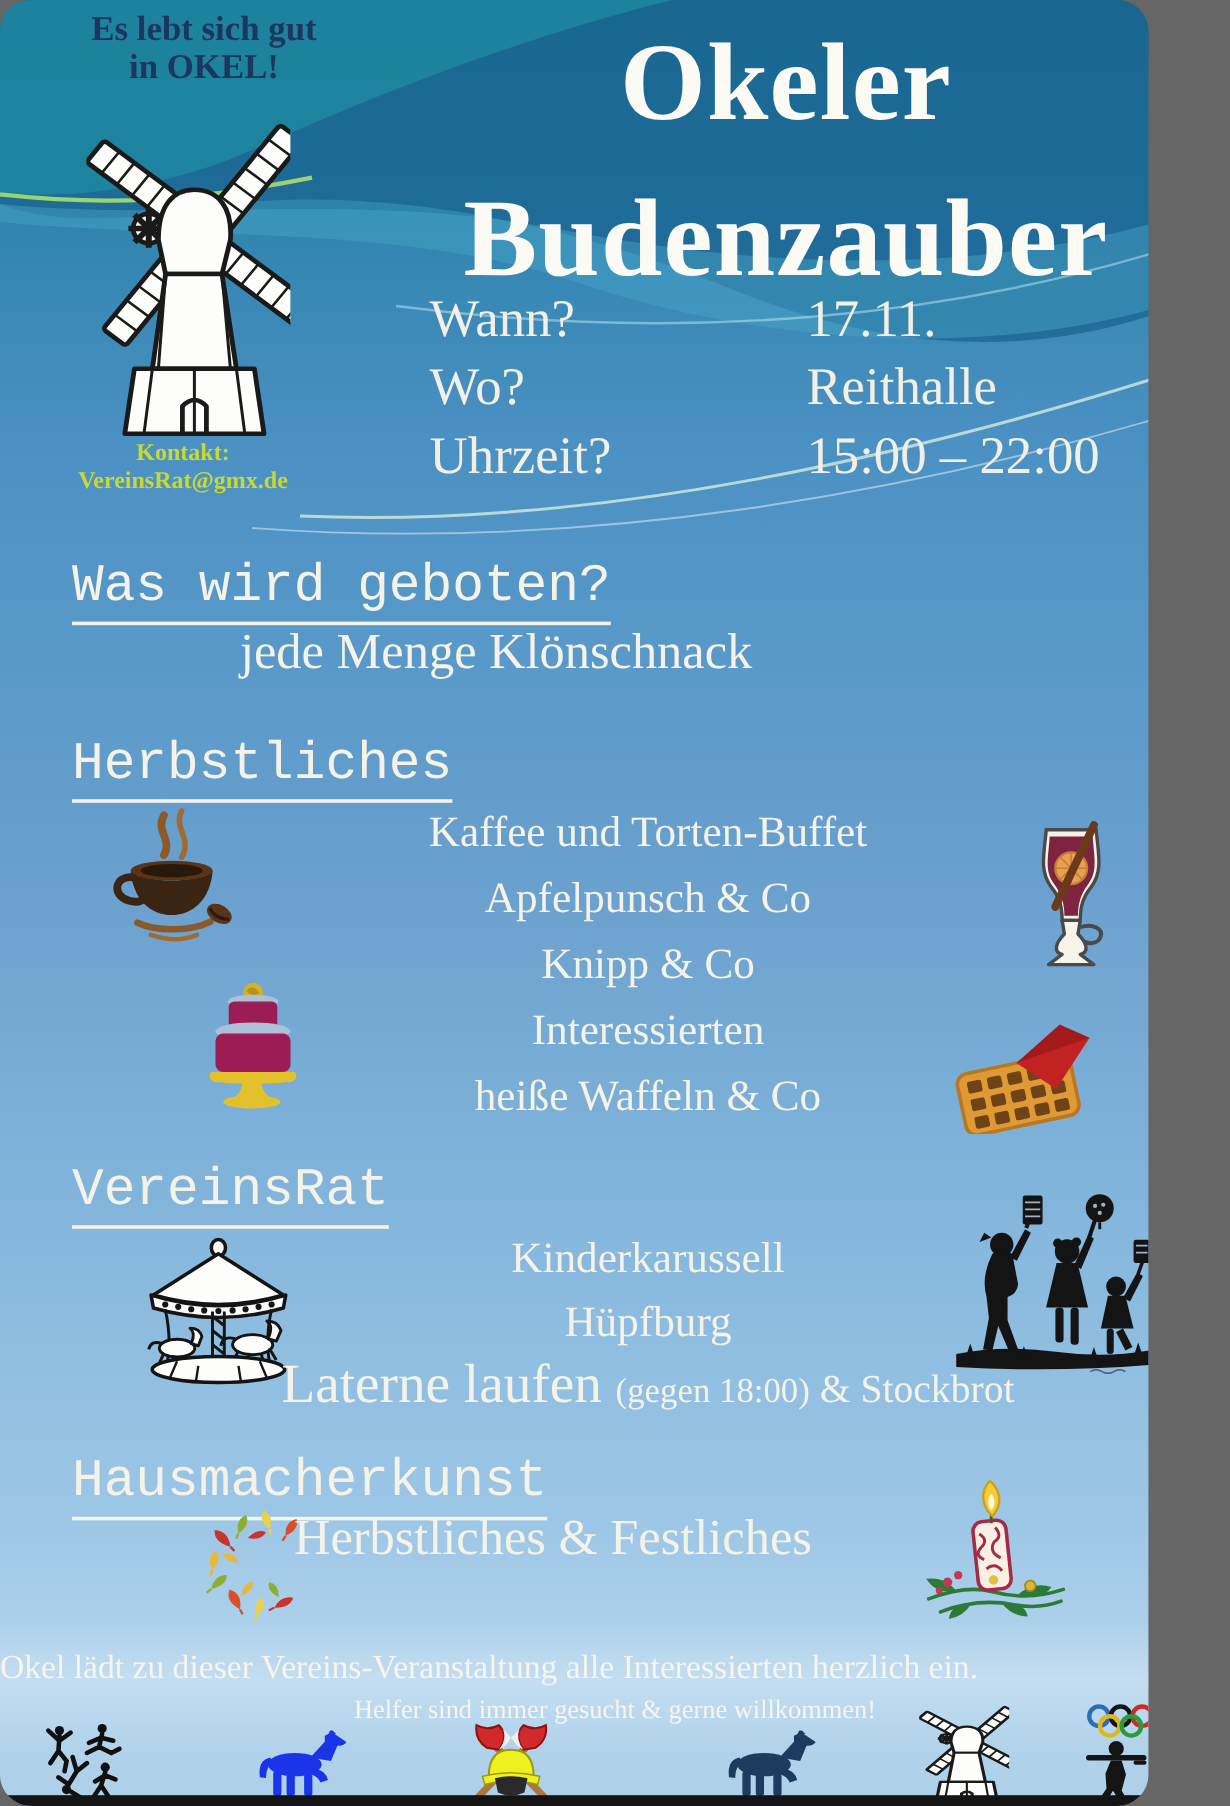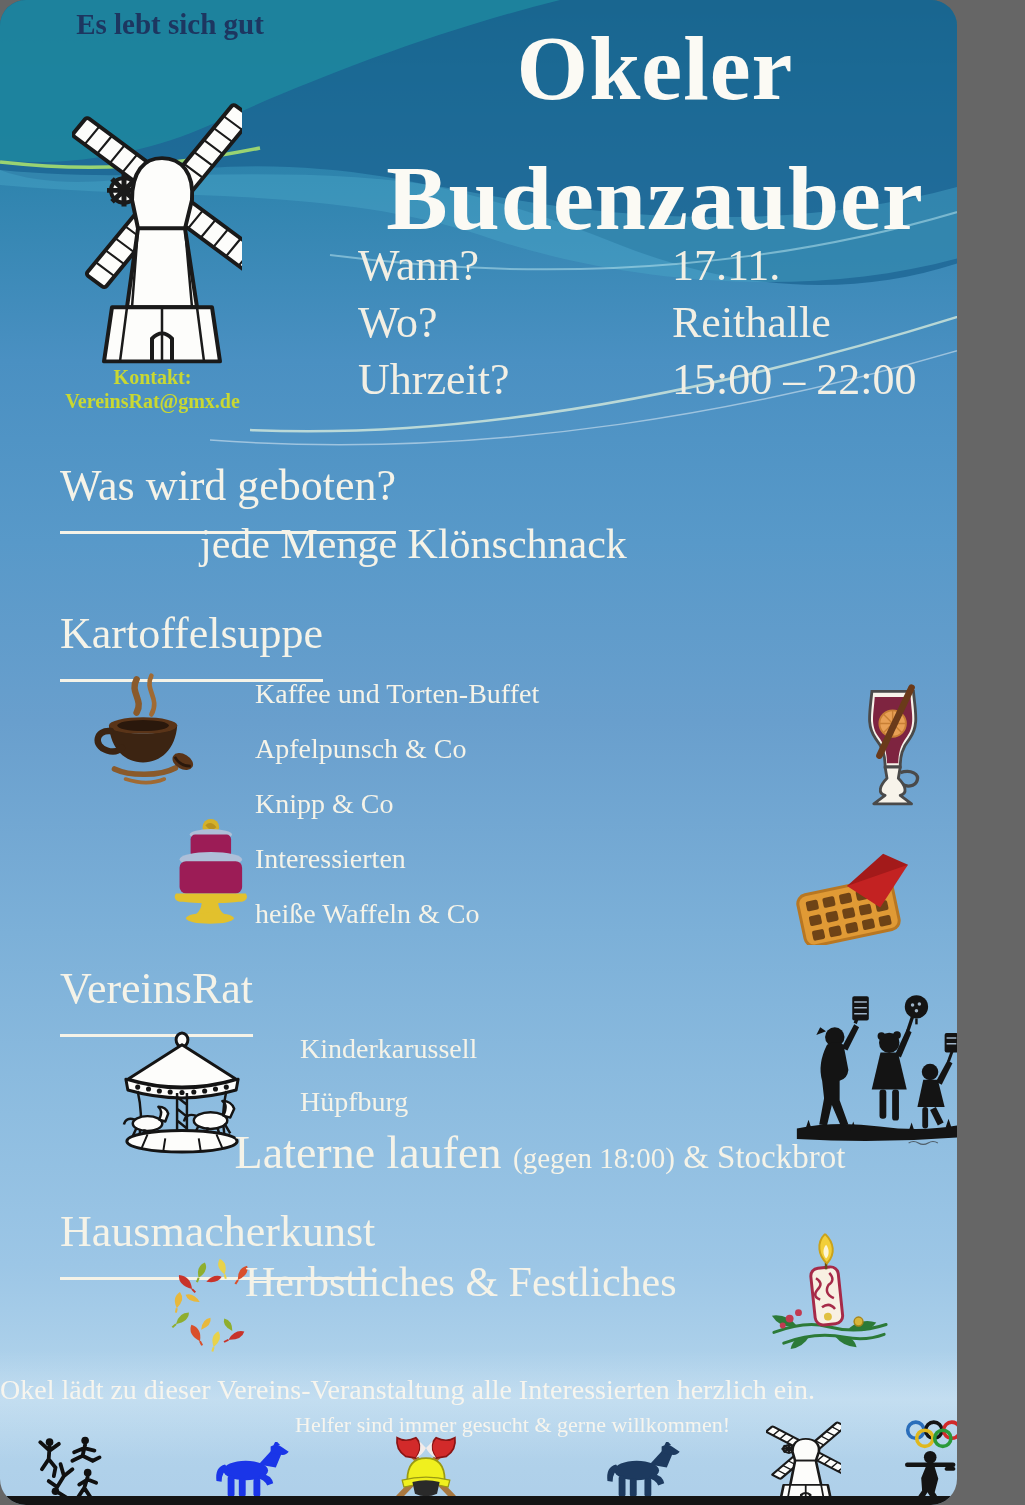--- a/index.html
+++ b/index.html
@@ -11,23 +11,23 @@
       #699fcd 48%, #7cb0d8 62%, #8ebde0 74%, #9cc6e6 84%, #b4d5ec 93%, #aecfe9 100%);
     border-radius:26px;
   }
   .abs{position:absolute;}
   .center{text-align:left;}
   .tagline{font-size:29px;font-weight:700;color:#1d3660;line-height:1.12;text-align:center;}
   .contact{font-size:20px;font-weight:700;color:#c9d832;line-height:1.18;text-align:center;}
   .title{font-size:92px;font-weight:700;color:#fbfaf4;line-height:1;text-align:center;letter-spacing:1px;}
   .qa{font-size:44px;color:#f2efe4;white-space:nowrap;}
   .heading{font-size:44px;color:#f5f3e8;white-space:nowrap;}
-  .underlined{display:inline-block;border-bottom:3px solid currentColor;padding-bottom:20px;}
+  .underlined{display:inline-block;border-bottom:3px solid currentColor;padding-bottom:4px;font-family:Liberation Mono, monospace;}
   .body42{font-size:42px;color:#f5f3e8;}
-  .list{font-size:28px;color:#f5f3e8;}
+  .list{font-size:36px;color:#f5f3e8;text-align:center;}
   .list div{line-height:55px;white-space:nowrap;}
   .list2 div{line-height:53px;white-space:nowrap;}
   .lantern-line{font-size:46px;color:#f5f3e8;text-align:center;white-space:nowrap;}
   .lantern-note{font-size:29px;}
   .lantern-suffix{font-size:33px;}
   .invite{font-size:28px;color:#f7f5ee;text-align:left;white-space:nowrap;}
   .helpers{font-size:22px;color:#f7f5ee;text-align:center;white-space:nowrap;}
   .lightband{background:linear-gradient(180deg,rgba(255,255,255,0),rgba(240,247,253,0.25) 45%,rgba(255,255,255,0));}
   .bottomstrip{background:#141414;}
   svg{display:block;}
@@ -44,20 +44,21 @@
     <path d="M0,162 C90,172 160,168 260,148" stroke="#a6df6e" stroke-width="3.5" fill="none" opacity="0.9"></path>
     <path d="M330,255 C560,285 800,270 1025,190" stroke="#bfe9f2" stroke-width="2" fill="none" opacity="0.5"></path>
     <path d="M250,430 C480,440 740,390 1025,295" stroke="#e8f6e0" stroke-width="2.5" fill="none" opacity="0.7"></path>
     <path d="M210,440 C480,460 760,415 1025,330" stroke="#ffffff" stroke-width="1.5" fill="none" opacity="0.45"></path>
   </svg>
 
   <div class="abs lightband" style="left:0;top:1350;width:1025px;height:110px;top:1350px"></div>
 
   <div class="abs tagline" style="left:55px;top:8px;width:230px">
     <div>Es lebt sich gut</div>
+    <div>in OKEL!</div>
   </div>
 
   <div class="abs" style="left:72px;top:84px">
     <svg width="170" height="285" viewBox="0 0 170 300" preserveAspectRatio="none">
       <g fill="#fdfdfb" stroke="#1a1a1a" stroke-width="4" stroke-linejoin="round">
         <g transform="translate(97,118)">
           <g transform="rotate(38)">
               <rect x="-9" y="-116" width="24" height="100" rx="3"></rect>
               <path d="M-9,-100 h24 M-9,-84 h24 M-9,-68 h24 M-9,-52 h24 M-9,-36 h24" fill="none" stroke-width="2.2"></path>
             </g>
@@ -103,21 +104,21 @@
   <div class="abs qa" style="left:672px;top:297px">Reithalle</div>
   <div class="abs qa" style="left:358px;top:354px">Uhrzeit?</div>
   <div class="abs qa" style="left:672px;top:354px">15:00 – 22:00</div>
 
   <div class="abs heading" style="left:60px;top:460px">
     <span class="underlined">Was wird geboten?</span>
   </div>
   <div class="abs body42 center" style="left:200px;top:520px;width:620px">jede Menge Klönschnack</div>
 
   <div class="abs heading" style="left:60px;top:608px">
-    <span class="underlined">Kartoffelsuppe</span>
+    <span class="underlined">Herbstliches</span>
   </div>
 
   <div class="abs" style="left:88px;top:672px">
     <svg width="112" height="120" viewBox="0 0 120 130">
       <path d="M52,8 C44,22 60,30 52,44" stroke="#8a5a2b" stroke-width="7" fill="none" stroke-linecap="round"></path>
       <path d="M68,4 C60,20 78,28 68,46" stroke="#a06a33" stroke-width="5" fill="none" stroke-linecap="round"></path>
       <path d="M22,58 C40,70 78,70 96,58 C94,84 78,98 59,98 C40,98 24,84 22,58 Z" fill="#3c2412"></path>
       <ellipse cx="59" cy="58" rx="37" ry="9" fill="#5a3418"></ellipse>
       <ellipse cx="59" cy="58" rx="28" ry="6" fill="#2a180c"></ellipse>
       <path d="M24,64 C8,62 4,80 20,85 C26,87 32,86 36,82" fill="none" stroke="#3c2412" stroke-width="7" stroke-linecap="round"></path>

